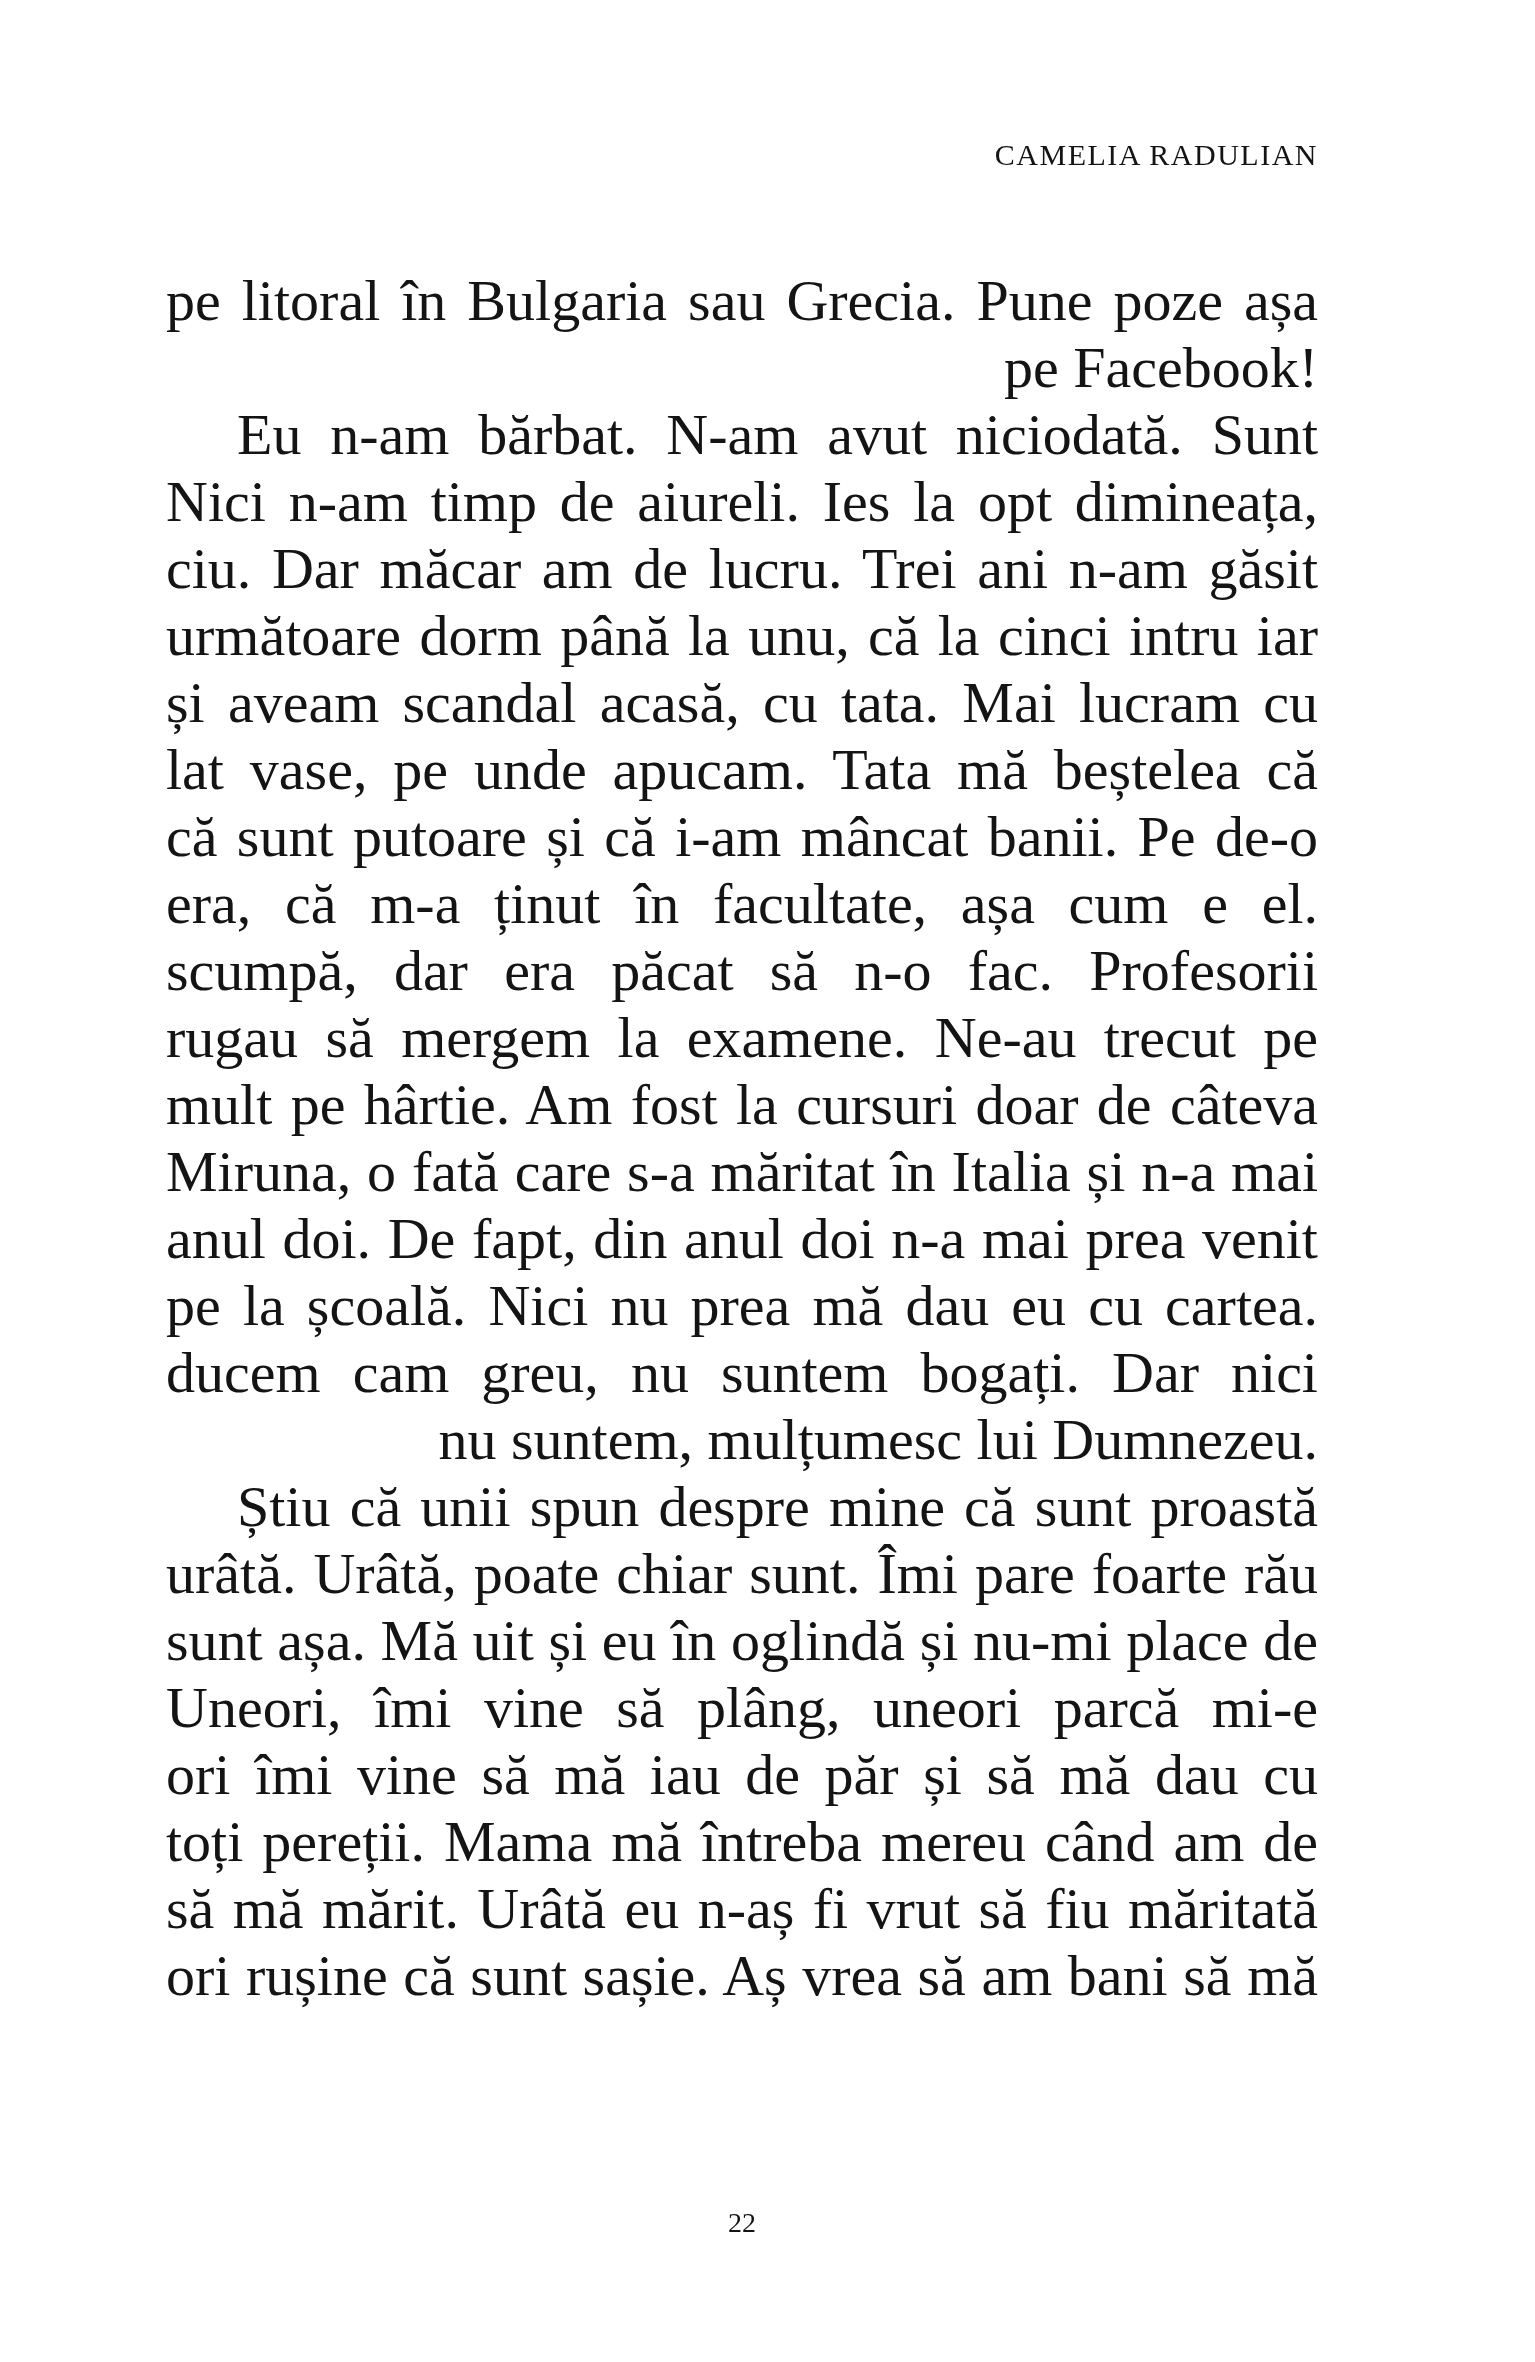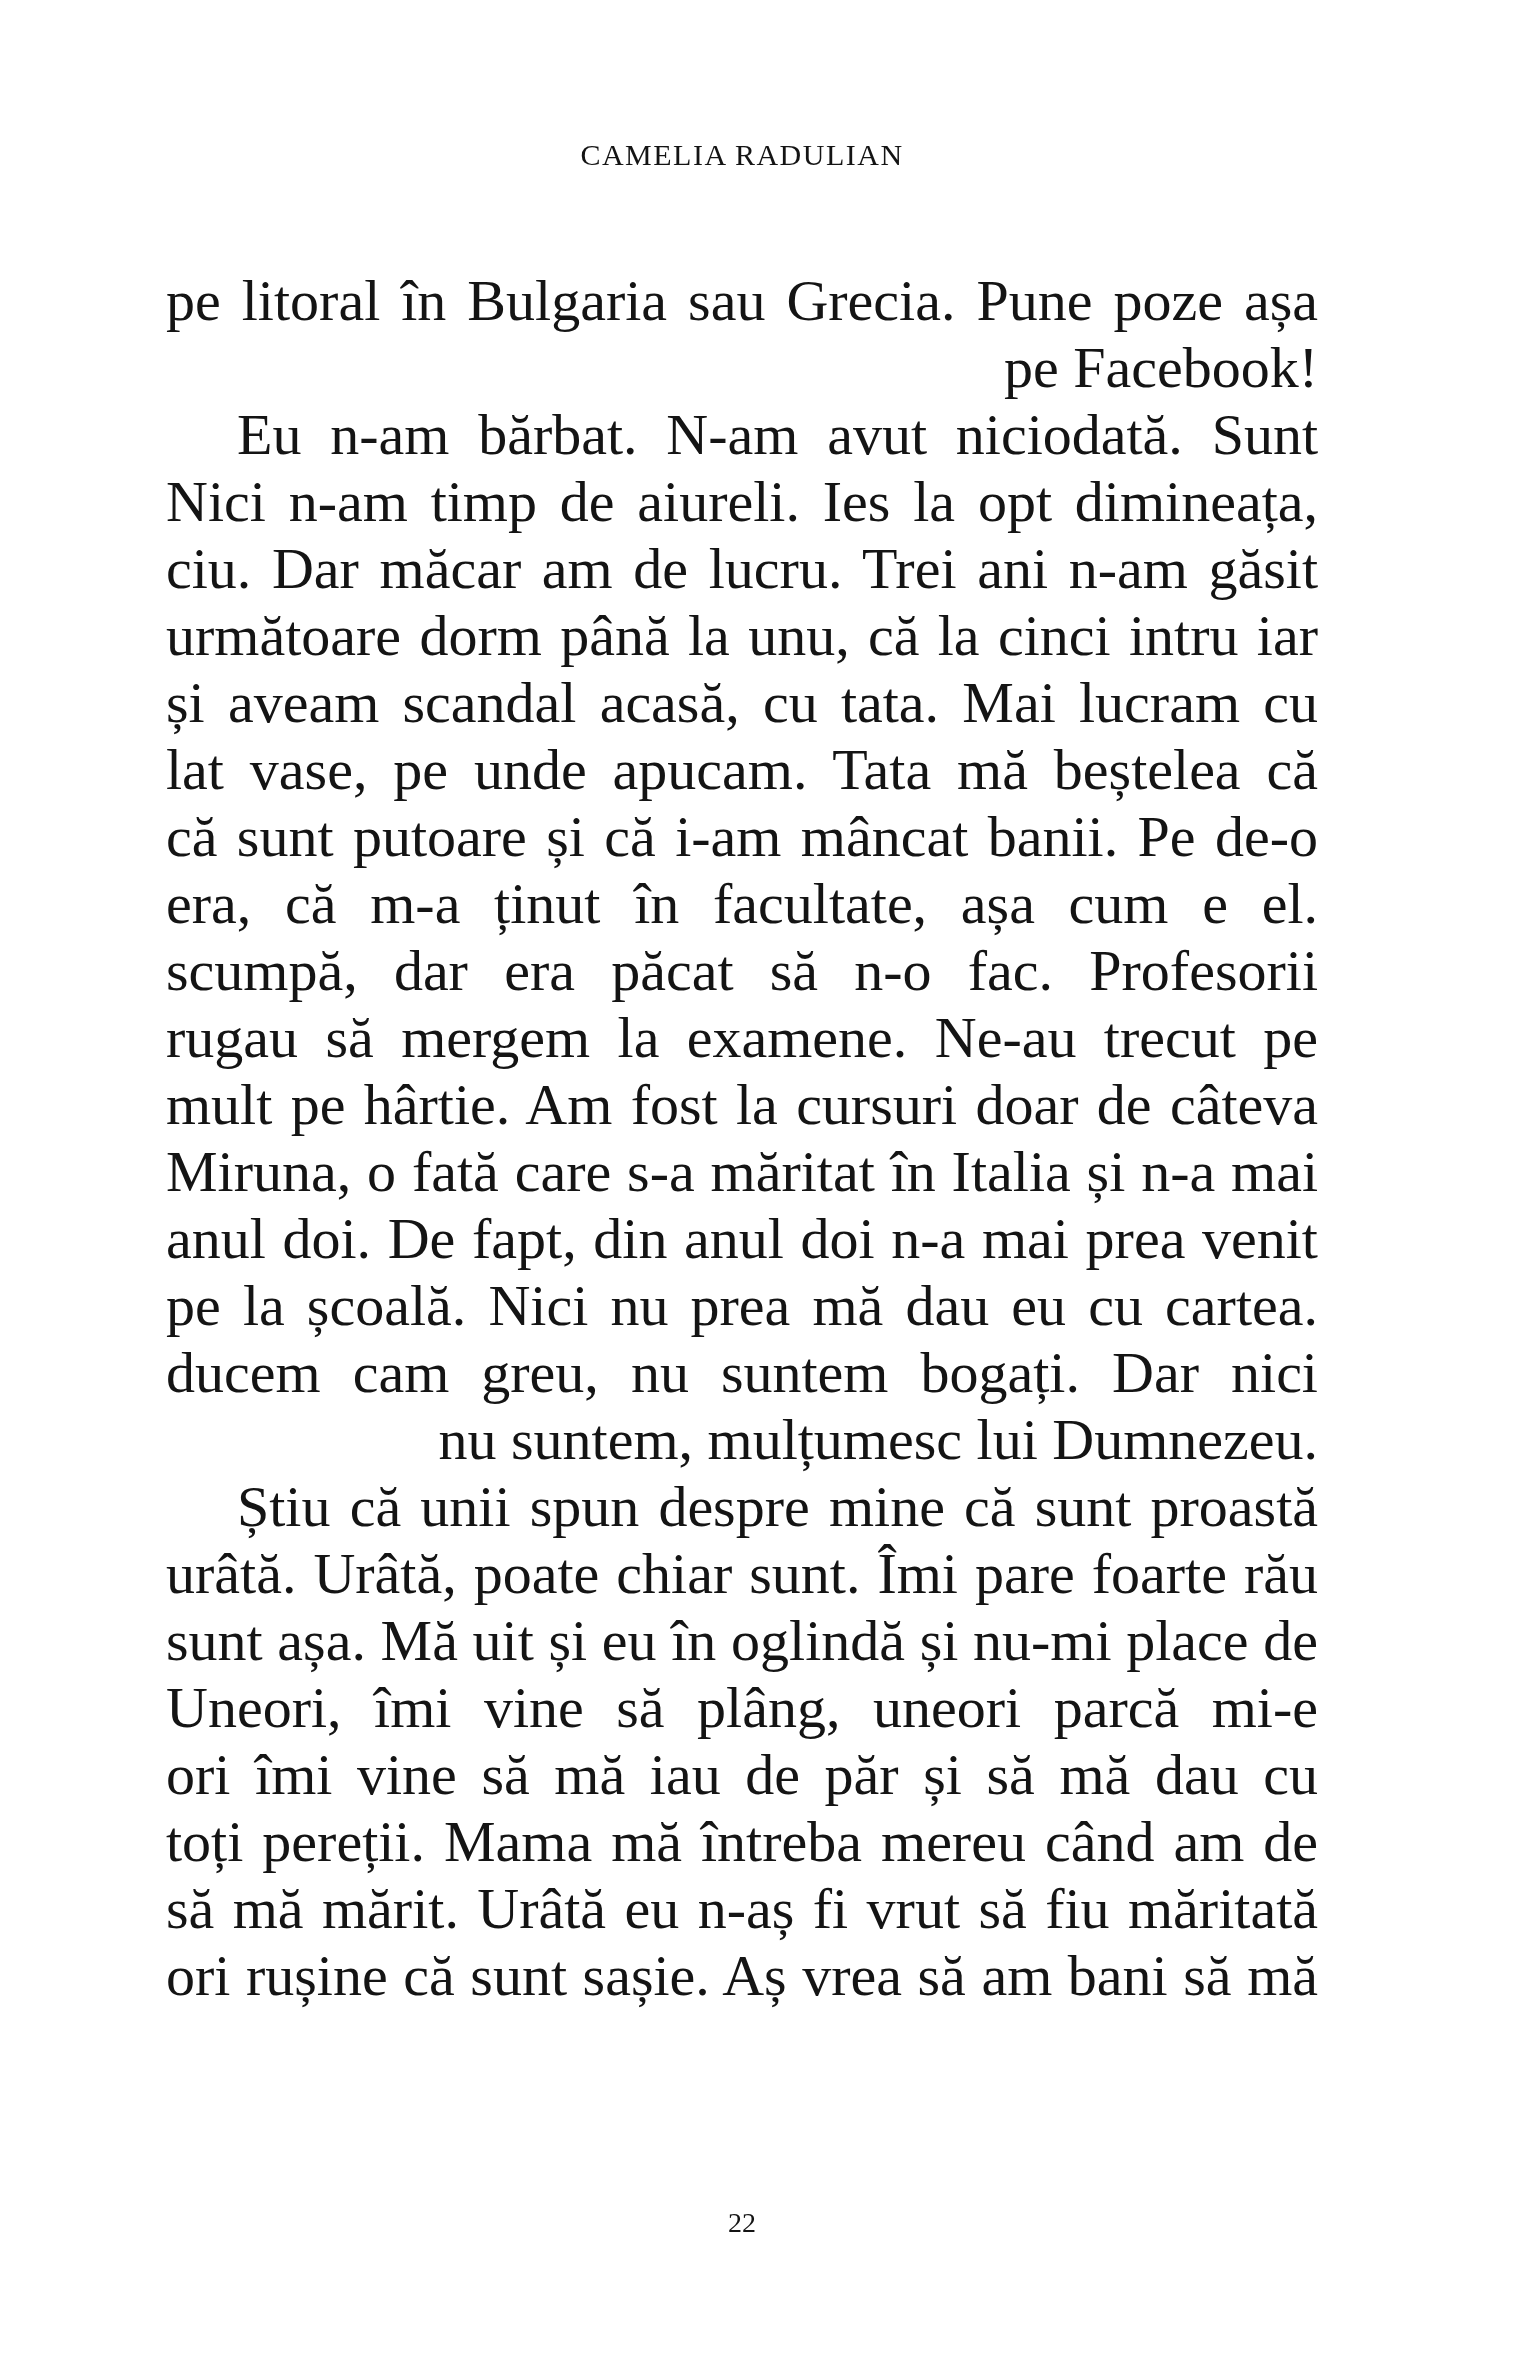--- a/index.html
+++ b/index.html
@@ -15,21 +15,21 @@
     background: #ffffff;
     color: #141414;
     font-family: "Liberation Serif", "DejaVu Serif", serif;
     overflow: hidden;
   }
   .running-head {
     position: absolute;
     top: 138px;
     left: 166px;
     width: 1152px;
-    text-align: center;
+    text-align: right;
     font-size: 30px;
     letter-spacing: 1.5px;
     white-space: nowrap;
   }
   .body-text {
     position: absolute;
     top: 267px;
     left: 166px;
     width: 1152px;
     font-size: 58px;

